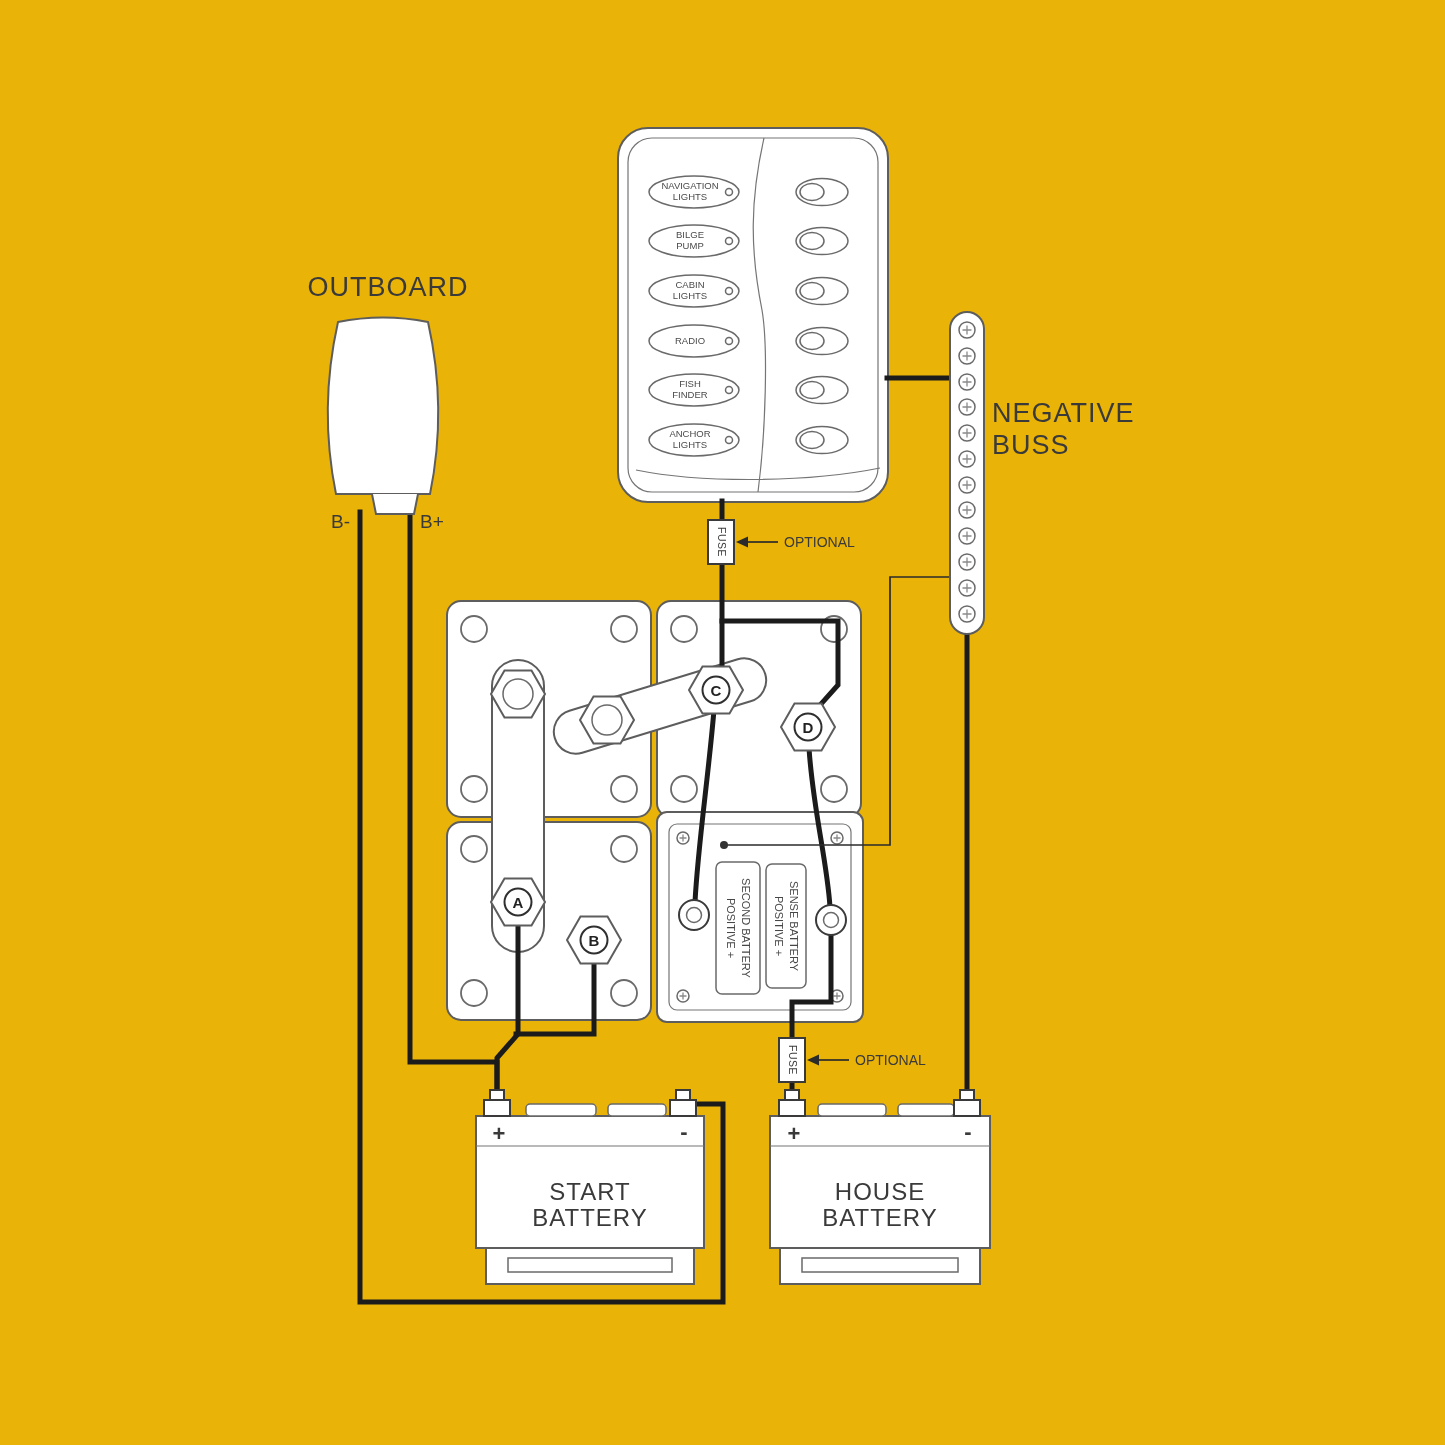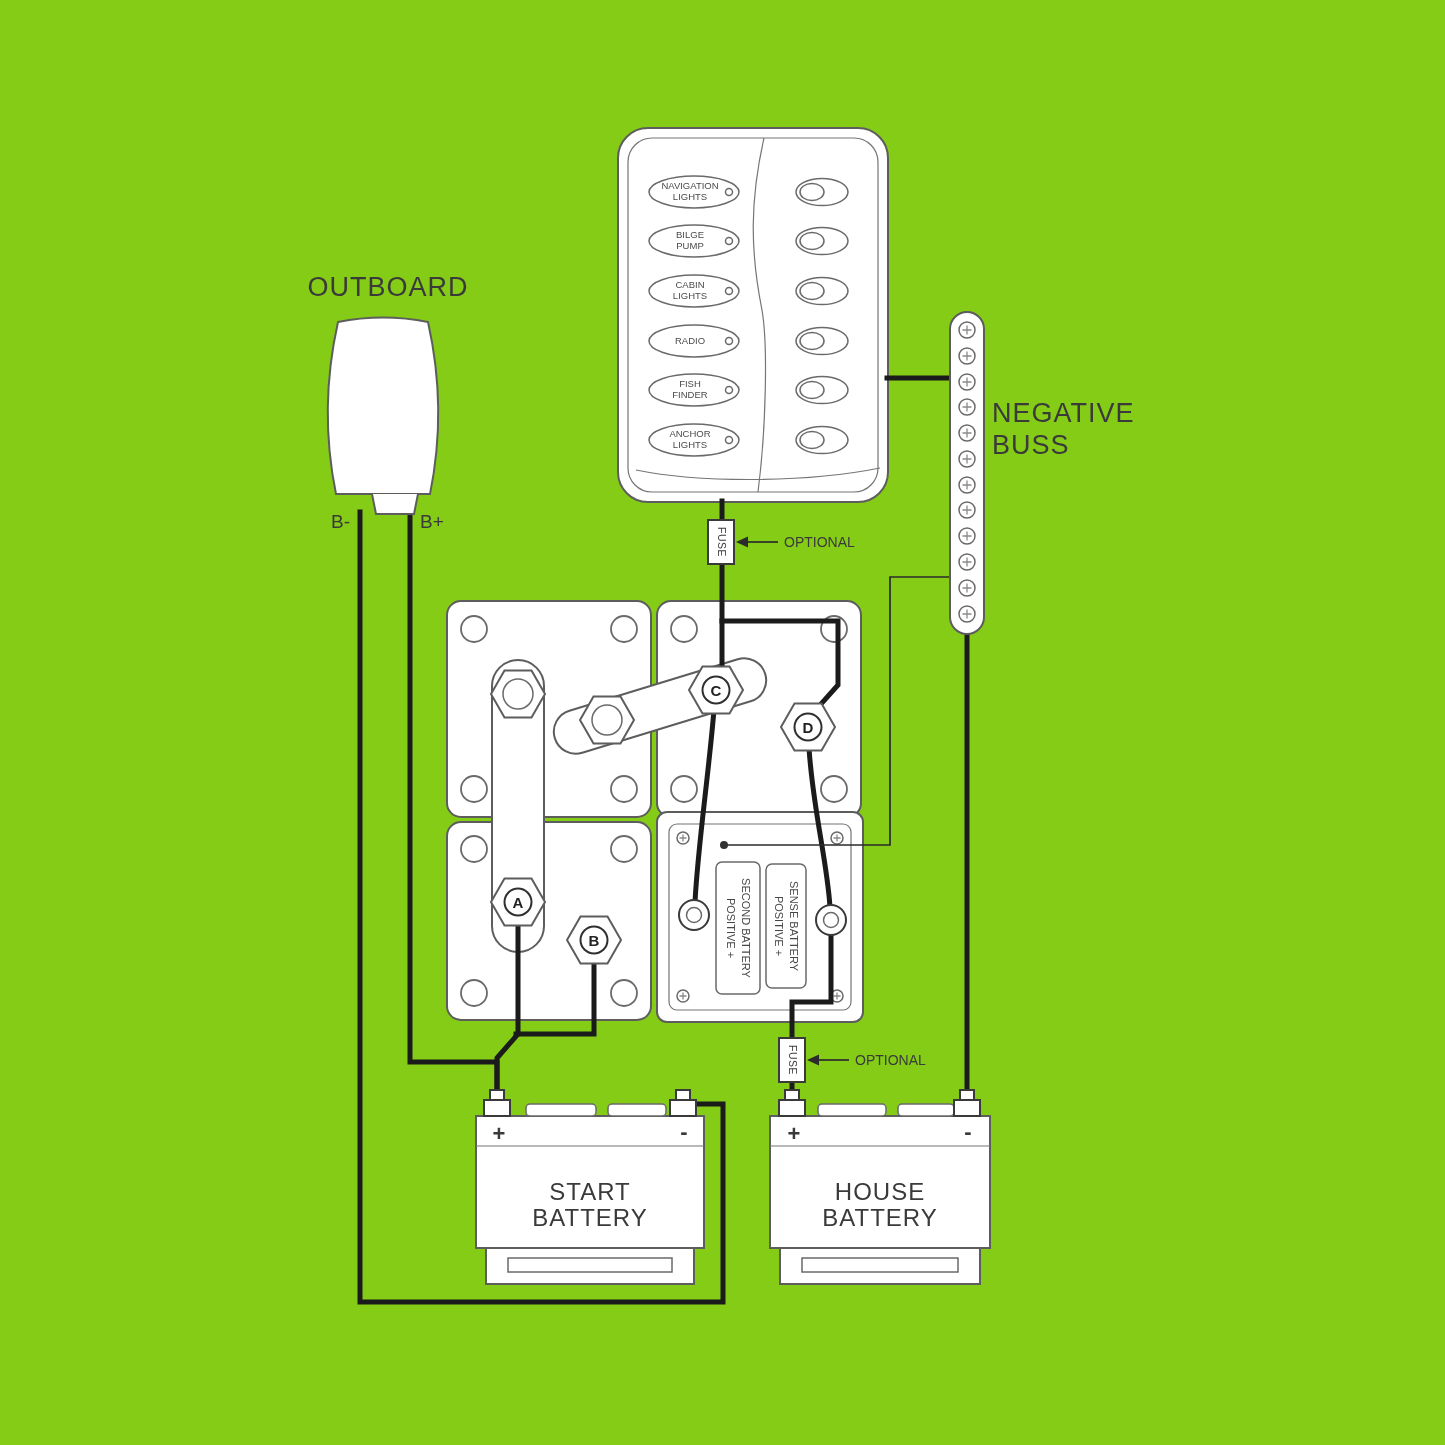--- a/index.html
+++ b/index.html
@@ -1,16 +1,16 @@
 <!DOCTYPE html>
 <html><head>
 <meta charset="utf-8">
 <style>
   html,body{margin:0;padding:0;background:#ffffff;}
-  .stage{width:1445px;height:1445px;position:relative;background:#84cc16;}
+  .stage{width:1445px;height:1445px;position:relative;background:#eab308;}
   svg{display:block;}
   .outline{fill:#fff;stroke:#5d5d5d;stroke-width:2;}
   .outline-med{fill:#fff;stroke:#6a6a6a;stroke-width:1.5;}
   .outline-thin{fill:none;stroke:#757575;stroke-width:1.2;}
   .plate{fill:#fff;stroke:#5d5d5d;stroke-width:2;}
   .hex{fill:#fff;stroke:#5d5d5d;stroke-width:2;}
   .hole{fill:#fff;stroke:#6a6a6a;stroke-width:1.8;}
   .wire{fill:none;stroke:#1b1b1b;stroke-width:5;stroke-linecap:square;stroke-linejoin:miter;}
   .wire-thin{fill:none;stroke:#2b2b2b;stroke-width:1.7;}
   .screw-c{fill:#fff;stroke:#6a6a6a;stroke-width:1.5;}

